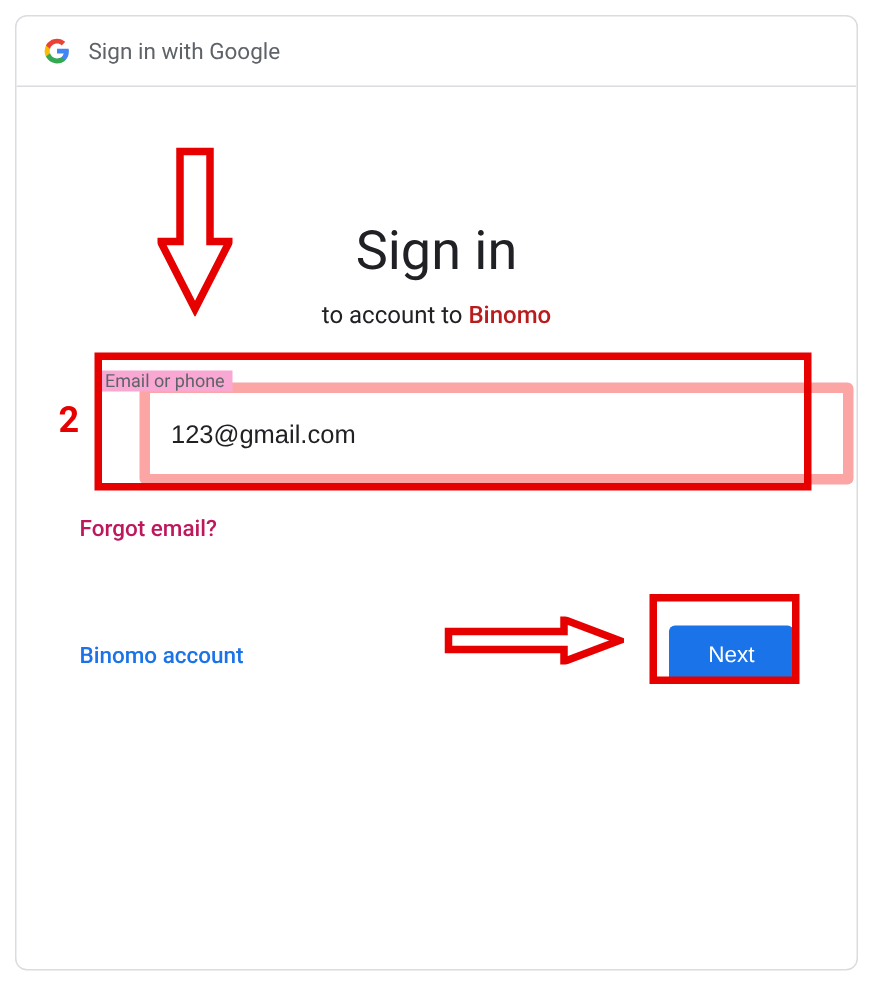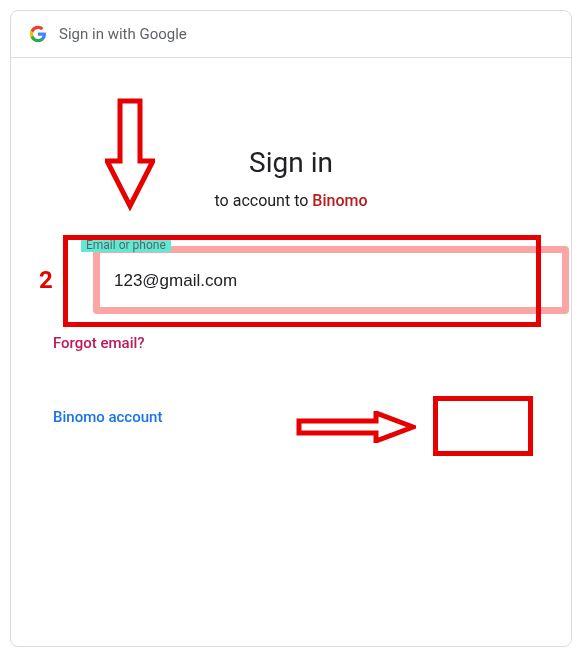--- a/index.html
+++ b/index.html
@@ -39,21 +39,21 @@
       color: #5f6368;
       font-size: 15px;
       text-align: center;
     }
     .content {
       padding: 30px 42px 30px 42px;
       position: relative;
     }
     .title {
       text-align: center;
-      font-size: 28px;
+      font-size: 36px;
       color: #202124;
       font-weight: 400;
       margin-top: 58px;
       margin-bottom: 12px;
     }
     .subtitle {
       text-align: center;
       font-size: 16px;
       color: #202124;
       margin-bottom: 36px;
@@ -66,25 +66,24 @@
       font-weight: 500;
     }
     .input-wrap {
       position: relative;
       margin-bottom: 14px;
     }
     .input-label {
       position: absolute;
       top: -8px;
       left: 12px;
-      background: #5eead4;
+      background: #f9a8d4;
       padding: 0 5px;
       font-size: 12px;
       color: #5f6368;
-      margin-left: 16px;
     }
     .input-field {
       width: 100%;
       padding: 18px 14px 16px 14px;
       border: 7px solid #fca5a5;
       border-radius: 4px;
       font-size: 17px;
       color: #202124;
       outline: none;
       margin-left: 40px;
@@ -188,20 +187,21 @@
 
     <div class="input-wrap">
       <span class="input-label">Email or phone</span>
       <input class="input-field" type="text" value="123@gmail.com" style="">
     </div>
 
     <span class="forgot-link">Forgot email?</span>
 
     <div class="actions">
       <span class="create-link">Binomo account</span>
+      <button class="next-btn">Next</button>
     </div>
   </div>
 
   <div class="annot-arrow-down">
     <svg viewBox="0 0 50 115" width="50" height="115">
       <path d="M15 5 L35 5 L35 65 L48 65 L25 110 L2 65 L15 65 Z" fill="none" stroke="#e60000" stroke-width="5" stroke-linejoin="miter"></path>
     </svg>
   </div>
   <div class="annot-number">2</div>
   <div class="annot-box-input"></div>

